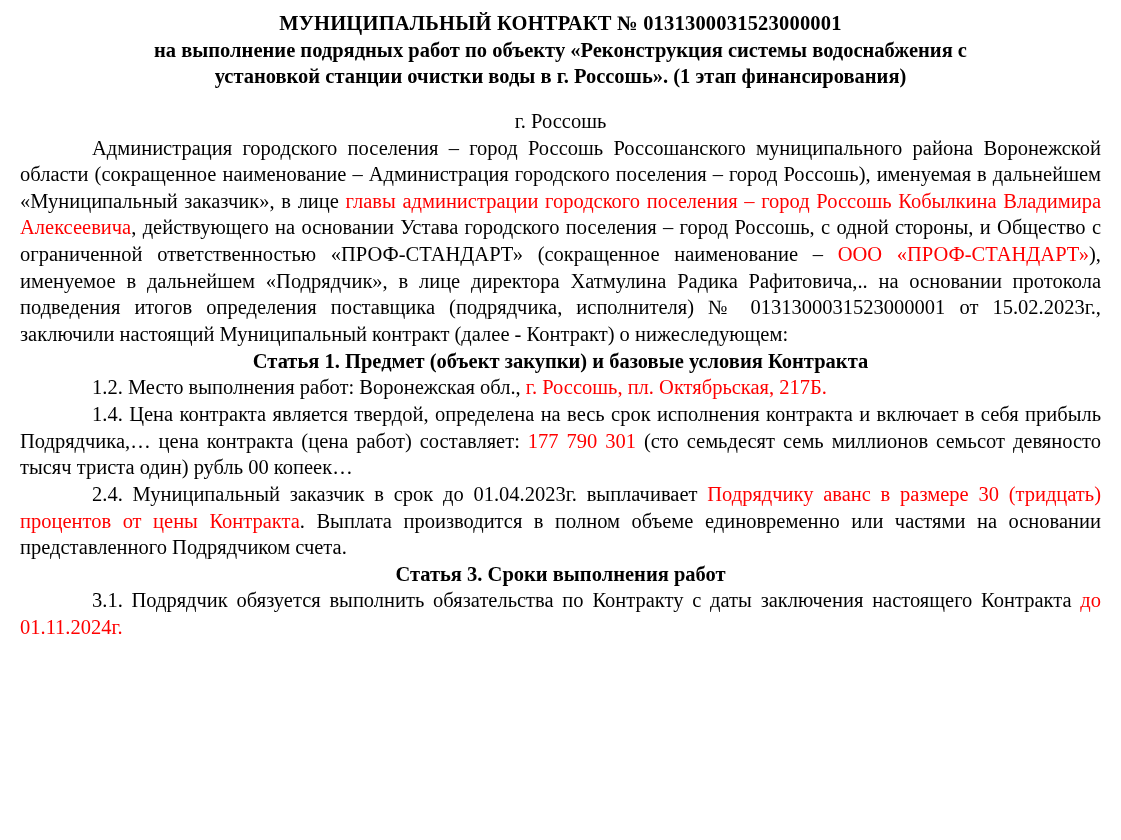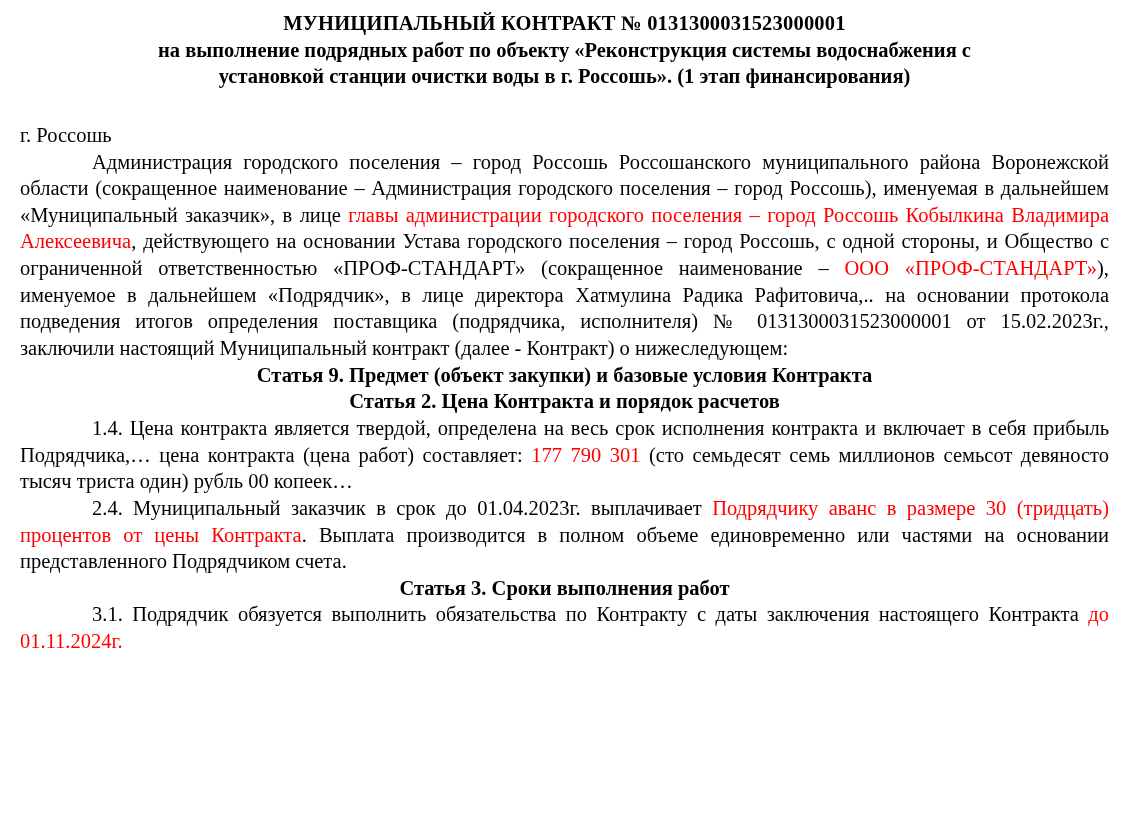--- a/index.html
+++ b/index.html
@@ -13,39 +13,39 @@
     font-family: "Liberation Serif", serif;
     font-size: 20.5px;
     line-height: 1.30;
     color: #000000;
     overflow: hidden;
   }
   .page {
     width: 1121px;
     height: 840px;
     box-sizing: border-box;
-    padding: 8px 12px 0 20px;
+    padding: 8px 20px 0 20px;
     position: relative;
   }
   .title-block {
     text-align: center;
     font-weight: bold;
     margin-top: 2px;
   }
   .title-line {
     display: block;
   }
   .title-main {
     letter-spacing: 0.2px;
   }
   .datum-row {
     display: flex;
-    justify-content: flex-start;
+    justify-content: center;
     align-items: baseline;
-    margin-top: 32px;
+    margin-top: 18px;
   }
   .datum-left, .datum-right {
     white-space: nowrap;
   }
   p.body-par {
     margin: 0;
     text-align: justify;
     text-indent: 72px;
     text-justify: inter-word;
     font-family: Liberation Serif, serif;
@@ -73,25 +73,25 @@
     <div class="title-line">на выполнение подрядных работ по объекту «Реконструкция системы водоснабжения с</div>
     <div class="title-line">установкой станции очистки воды в г. Россошь». (1 этап финансирования)</div>
   </div>
 
   <div class="datum-row">
     <div class="datum-left">г. Россошь</div>
   </div>
 
   <p class="body-par"><span>Администрация городского поселения – город Россошь Россошанского муниципального района Воронежской области (сокращенное наименование – Администрация городского поселения – город Россошь), именуемая в дальнейшем «Муниципальный заказчик», в лице </span><span class="red">главы администрации городского поселения – город Россошь Кобылкина Владимира Алексеевича</span><span>, действующего на основании Устава городского поселения – город Россошь, с одной стороны, и Общество с ограниченной ответственностью «ПРОФ-СТАНДАРТ» (сокращенное наименование – </span><span class="red">ООО «ПРОФ-СТАНДАРТ»</span><span>), именуемое в дальнейшем «Подрядчик», в лице директора Хатмулина Радика Рафитовича,.. на основании протокола подведения итогов определения поставщика (подрядчика, исполнителя) № 0131300031523000001 от 15.02.2023г.,   заключили настоящий Муниципальный контракт (далее - Контракт) о нижеследующем:</span></p>
 
-  <p class="center-head">Статья 9. Предмет (объект закупки) и базовые условия Контракта</p>
+  <p class="center-head">Статья 1. Предмет (объект закупки) и базовые условия Контракта</p>
 
 
+  <p class="body-par"><span>1.2. Место выполнения работ: Воронежская обл., </span><span class="red">г. Россошь, пл. Октябрьская, 217Б.</span></p>
 
-  <p class="center-head">Статья 2. Цена Контракта и порядок расчетов</p>
 
   <p class="body-par"><span>1.4. Цена контракта является твердой, определена на весь срок исполнения контракта и включает в себя прибыль Подрядчика,… цена контракта (цена работ) составляет: </span><span class="red">177 790 301</span><span> (сто семьдесят семь миллионов семьсот девяносто тысяч триста один) рубль 00 копеек…</span></p>
 
 
   <p class="body-par"><span>2.4. Муниципальный заказчик в срок до 01.04.2023г. выплачивает </span><span class="red">Подрядчику аванс в размере 30 (тридцать) процентов от цены Контракта</span><span>. Выплата производится в полном объеме единовременно или частями на основании представленного Подрядчиком счета.</span></p>
 
   <p class="center-head">Статья 3. Сроки выполнения работ</p>
 
   <p class="body-par"><span>3.1. Подрядчик обязуется выполнить обязательства по Контракту с даты заключения настоящего Контракта </span><span class="red">до 01.11.2024г.</span></p>
 

